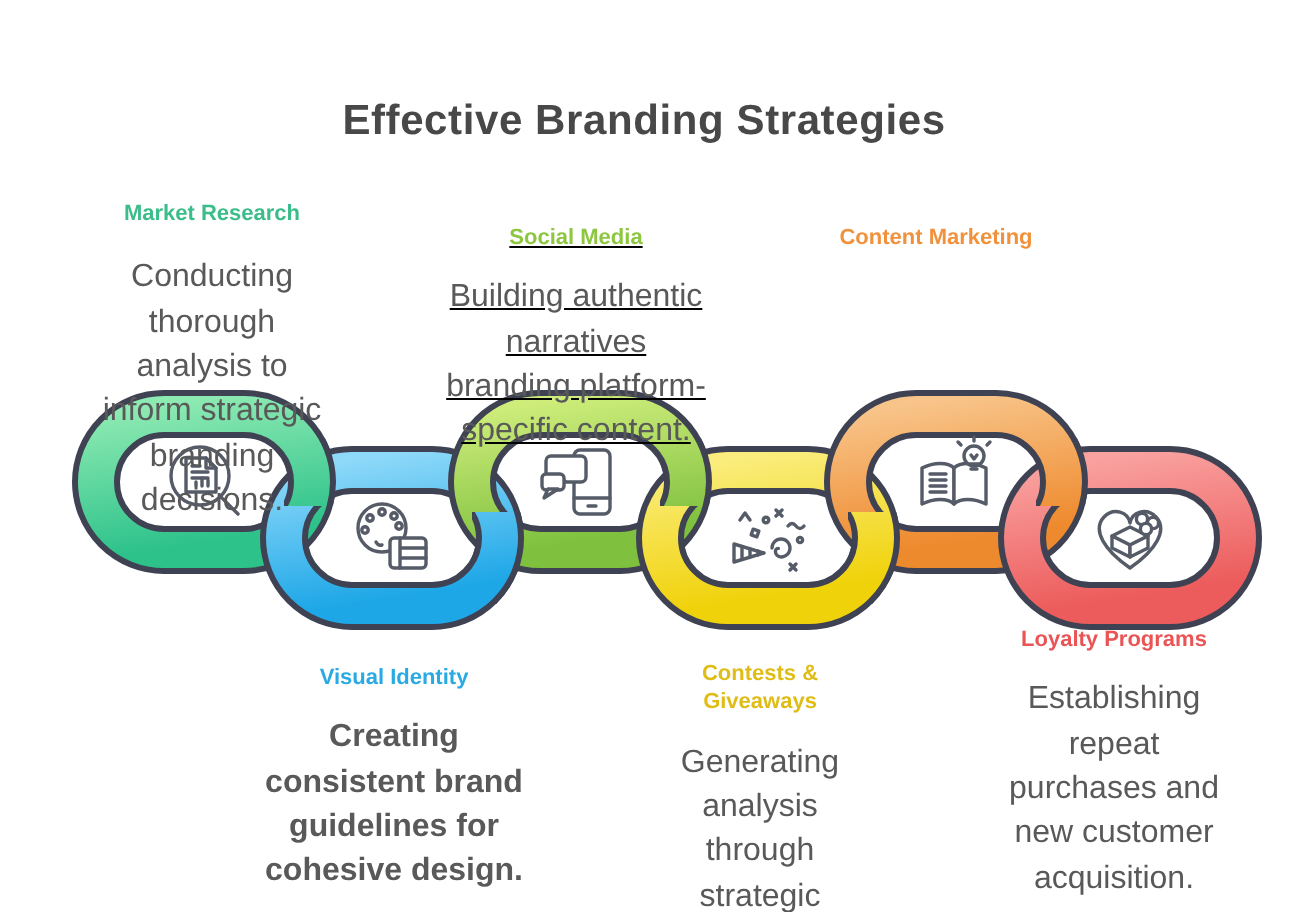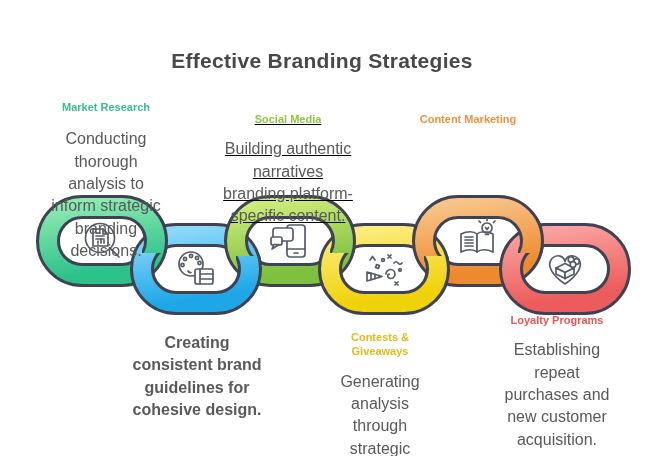--- a/index.html
+++ b/index.html
@@ -189,20 +189,21 @@
     <p>Conducting thorough analysis to inform strategic branding decisions.</p>
   </div>
   <div class="blk" id="b-sm">
     <h2 style="color: rgb(141, 198, 63);">Social Media</h2>
     <p>Building authentic narratives branding platform-specific content.</p>
   </div>
   <div class="blk" id="b-cm">
     <h2 style="color: rgb(241, 145, 60);">Content Marketing</h2>
   </div>
   <div class="blk" id="b-vi">
+    <h2 style="color: rgb(42, 170, 226);">Visual Identity</h2>
     <p>Creating consistent brand guidelines for cohesive design.</p>
   </div>
   <div class="blk" id="b-cg">
     <h2 style="color: rgb(224, 189, 22);">Contests &amp; Giveaways</h2>
     <p>Generating analysis through strategic campaigns.</p>
   </div>
   <div class="blk" id="b-lp">
     <h2 style="color: rgb(234, 84, 85);">Loyalty Programs</h2>
     <p>Establishing repeat purchases and new customer acquisition.</p>
   </div>

